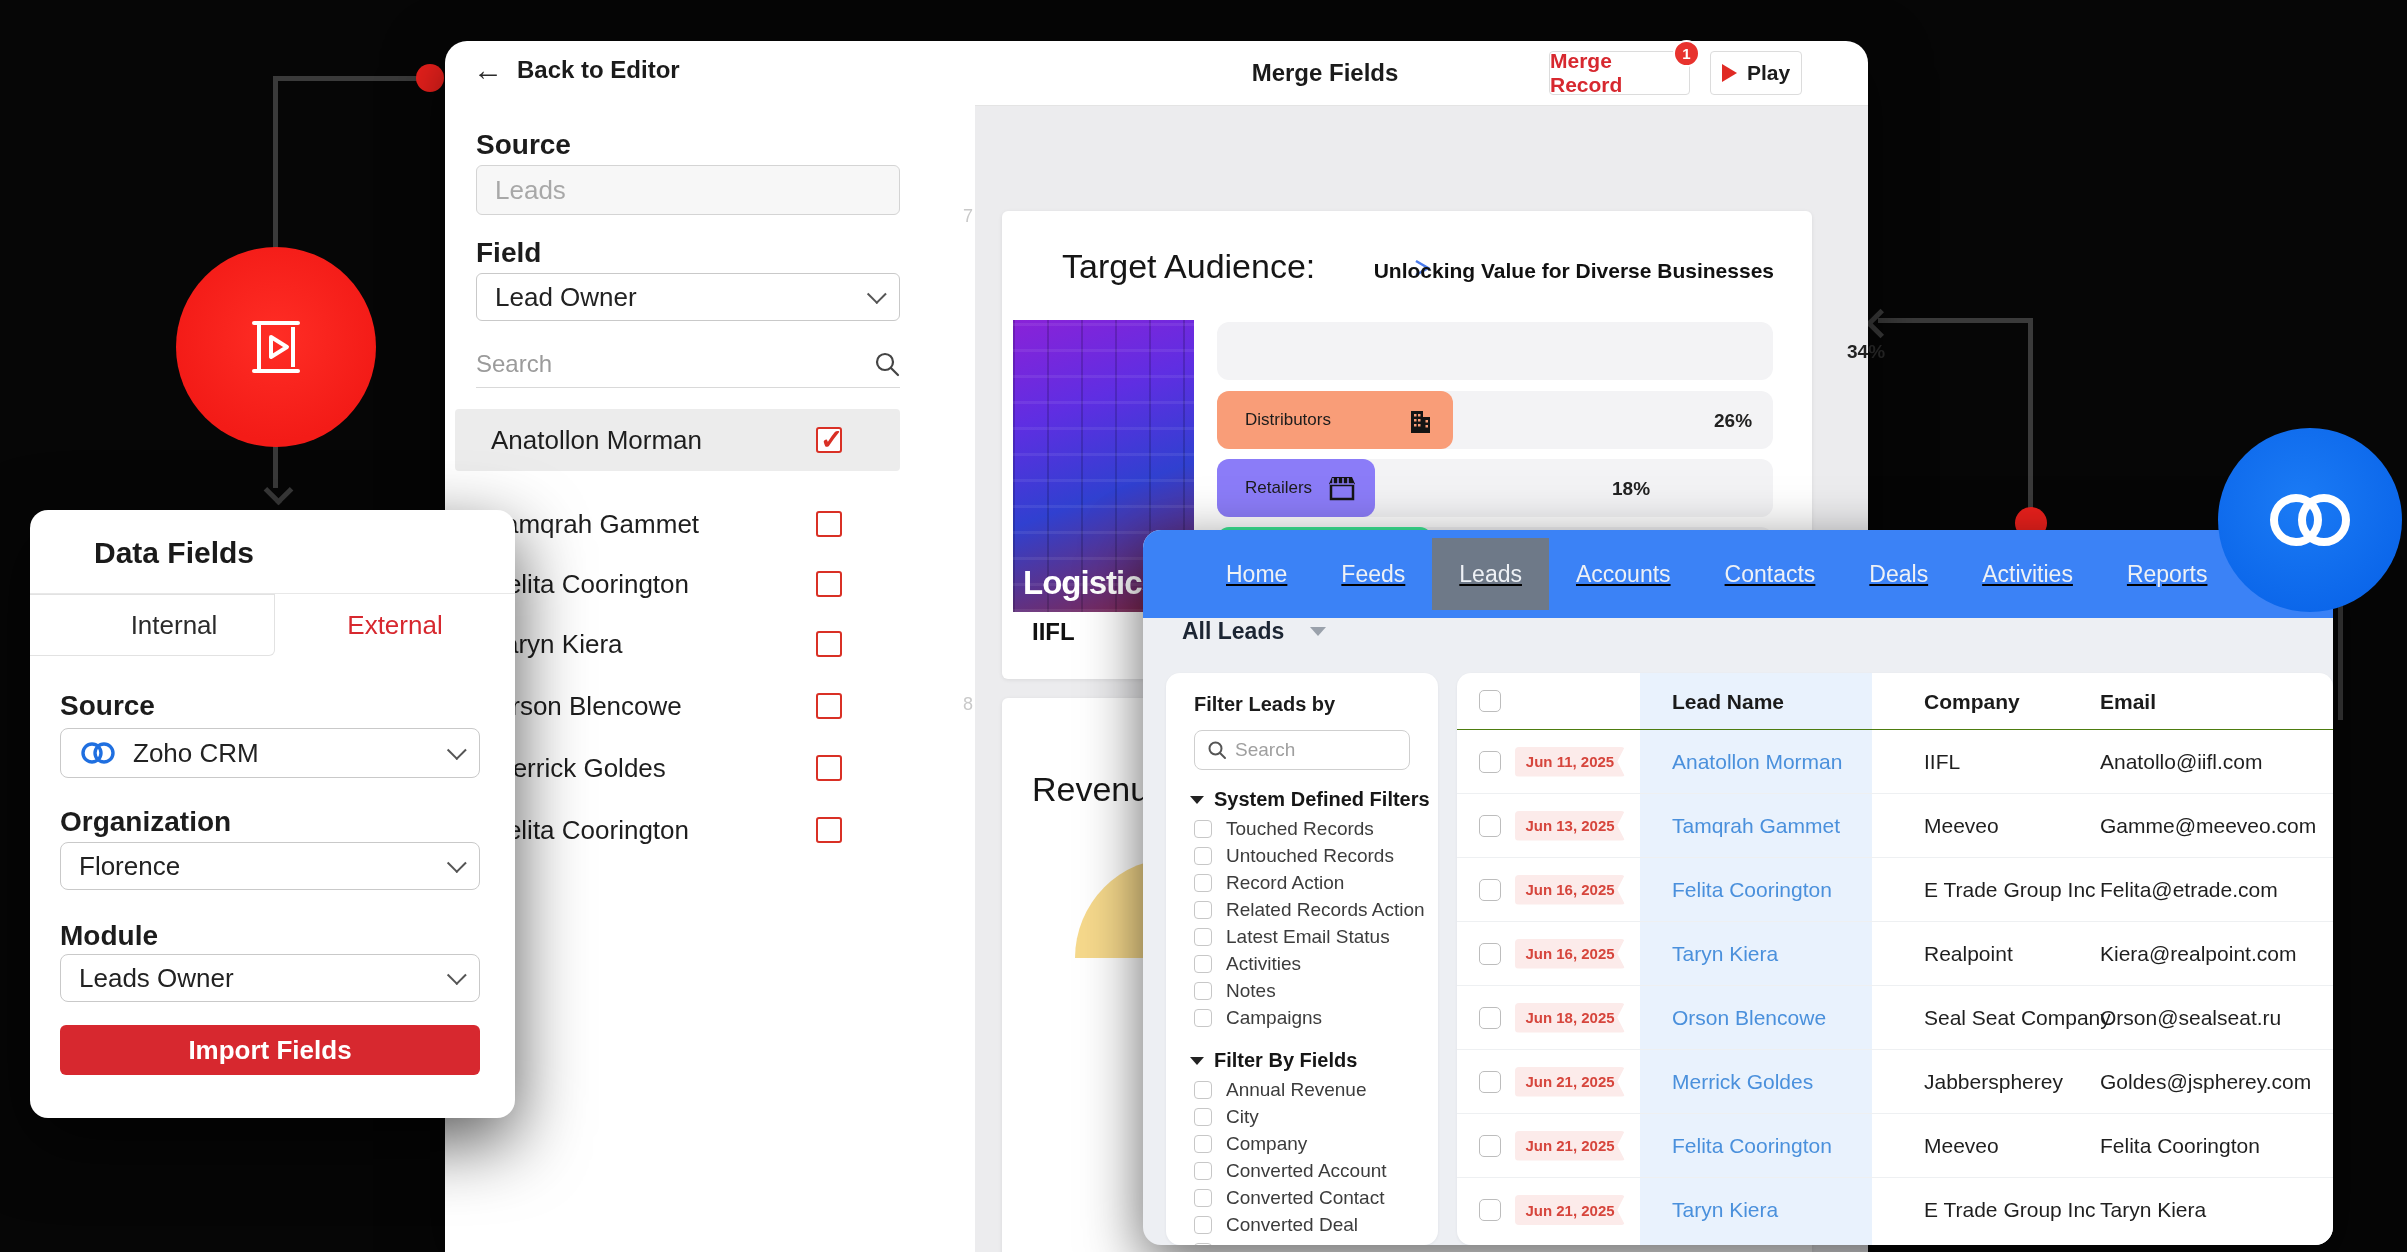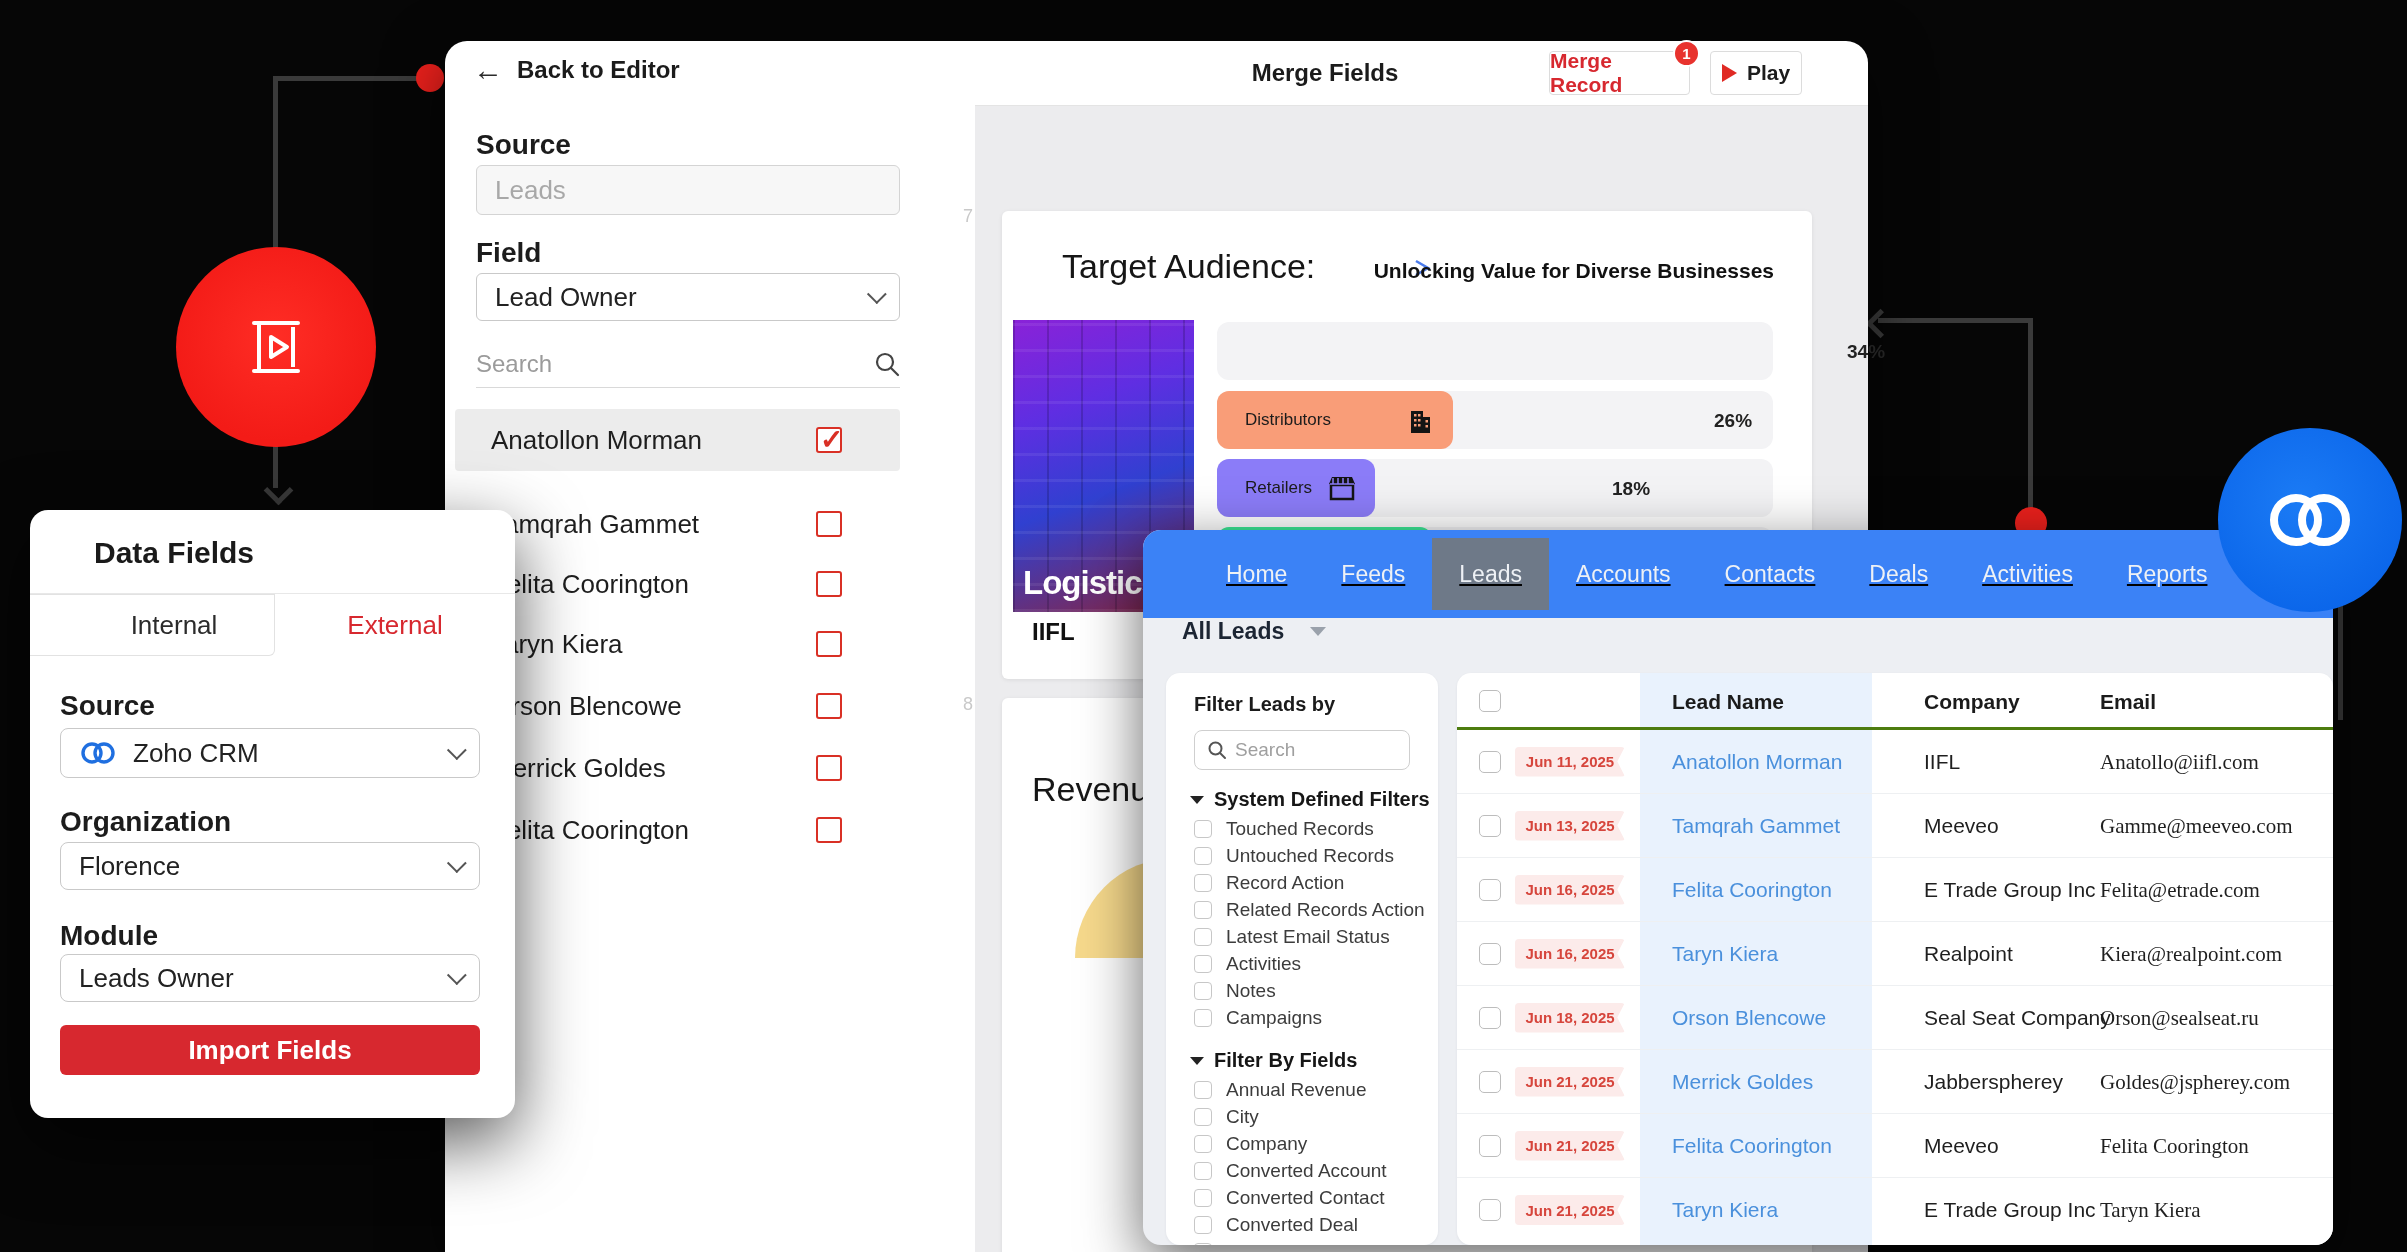--- a/index.html
+++ b/index.html
@@ -99,30 +99,30 @@
   .fsearch { margin:14px 0 0 28px; width:216px; height:40px; border:1px solid #cfcfcf; border-radius:8px; display:flex; align-items:center; padding:0 12px; gap:8px; }
   .fsearch input { border:none; outline:none; width:140px; font-size:19px; color:#444; font-family:"Liberation Sans",sans-serif; }
   .fsearch input::placeholder { color:#9f9f9f; }
   .fsec { margin:18px 0 4px 24px; display:flex; align-items:center; gap:10px; font-size:20px; font-weight:700; color:#161616; }
   .fsec .tri { width:0; height:0; border-left:7px solid transparent; border-right:7px solid transparent; border-top:8px solid #222; }
   .fitem { height:27px; margin-left:28px; display:flex; align-items:center; gap:14px; font-size:19px; color:#3c3c3c; }
   .gcheck { width:18px; height:18px; border:1.5px solid #c7c7c7; border-radius:4px; background:#fff; flex:none; }
 
   .tcard { left:314px; top:143px; width:876px; height:572px; overflow:hidden; }
   .bluecol { position:absolute; left:183px; top:0; width:232px; height:100%; background:#e9f2fd; }
-  .thead { position:absolute; left:0; top:0; width:100%; height:57px; border-bottom:3px solid #4d7c0f; }
+  .thead { position:absolute; left:0; top:0; width:100%; height:57px; border-bottom:1px solid #4d7c0f; }
   .th { position:absolute; top:17px; font-size:21px; font-weight:700; color:#1b1b1b; }
   .trow { position:absolute; left:0; width:100%; height:64px; border-bottom:1px solid #eef0f2; }
   .tcheck { position:absolute; left:22px; top:50%; transform:translateY(-50%); width:22px; height:22px; border:1.5px solid #bdbdbd; border-radius:5px; background:#fff; }
   .dtag { position:absolute; left:58px; top:50%; transform:translateY(-50%); width:110px; height:30px; background:#fcebea;
     display:flex; align-items:center; justify-content:center; font-size:15px; font-weight:700; color:#d6453c;
     clip-path:polygon(0 0,100% 0,93% 50%,100% 100%,0 100%); border-radius:4px; }
   .tname { position:absolute; left:215px; top:50%; transform:translateY(-50%); font-size:21px; font-weight:500; color:#4a90dc; }
   .tcomp { position:absolute; left:467px; top:50%; transform:translateY(-50%); font-size:21px; color:#1f1f1f; }
-  .temail { position:absolute; left:643px; top:50%; transform:translateY(-50%); font-size:21px; color:#1f1f1f;font-family:Liberation Serif, serif; }
+  .temail { position:absolute; left:643px; top:50%; transform:translateY(-50%); font-size:21px; color:#1f1f1f; }
 
   
   .modal { position:absolute; left:30px; top:510px; width:485px; height:608px; background:#fff; border-radius:18px;
     z-index:30; box-shadow:0 24px 70px rgba(0,0,0,.65); }
   .m-title { position:absolute; left:64px; top:26px; font-size:30px; font-weight:700; color:#1a1a1a; }
   .m-div { position:absolute; left:0; top:83px; width:100%; height:1px; background:#e8e8e8; }
   .m-tab-int { position:absolute; left:0; top:84px; width:245px; height:62px; border:1px solid #e2e2e2; border-left:none; border-radius:0 0 6px 0;
     display:flex; align-items:center; justify-content:center; font-size:26px; color:#2b2b2b;padding-left:44px; }
   .m-tab-ext { position:absolute; left:245px; top:84px; width:240px; height:62px; display:flex; align-items:center; justify-content:center;
     font-size:26px; font-weight:500; color:#d7282f; }

